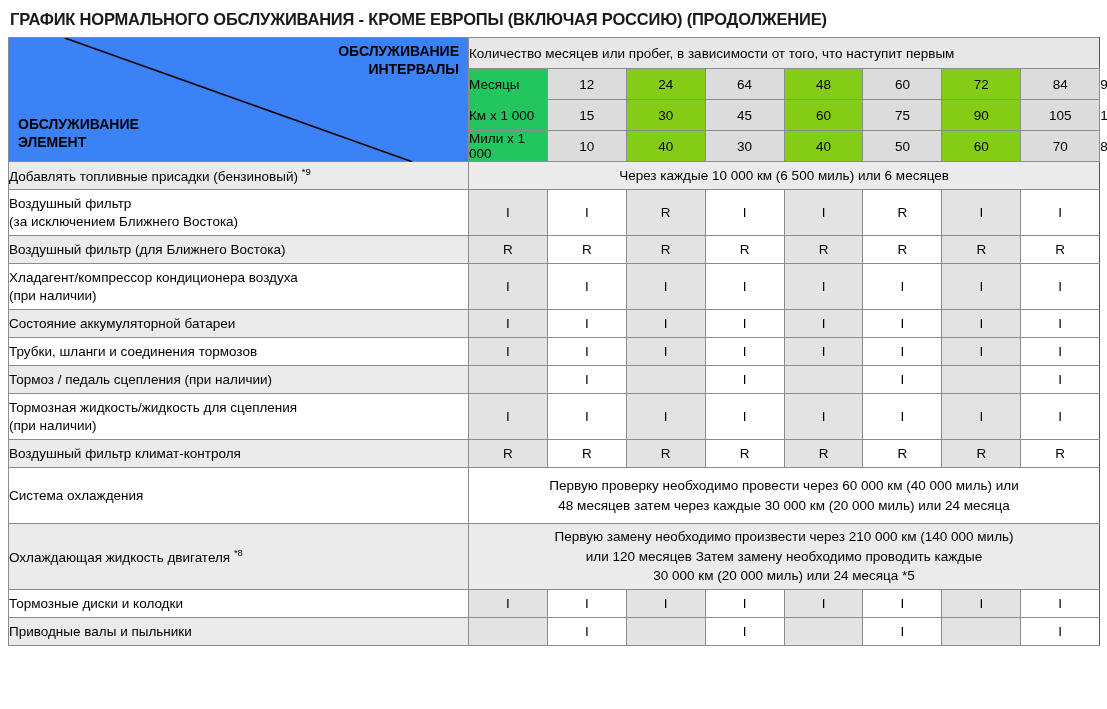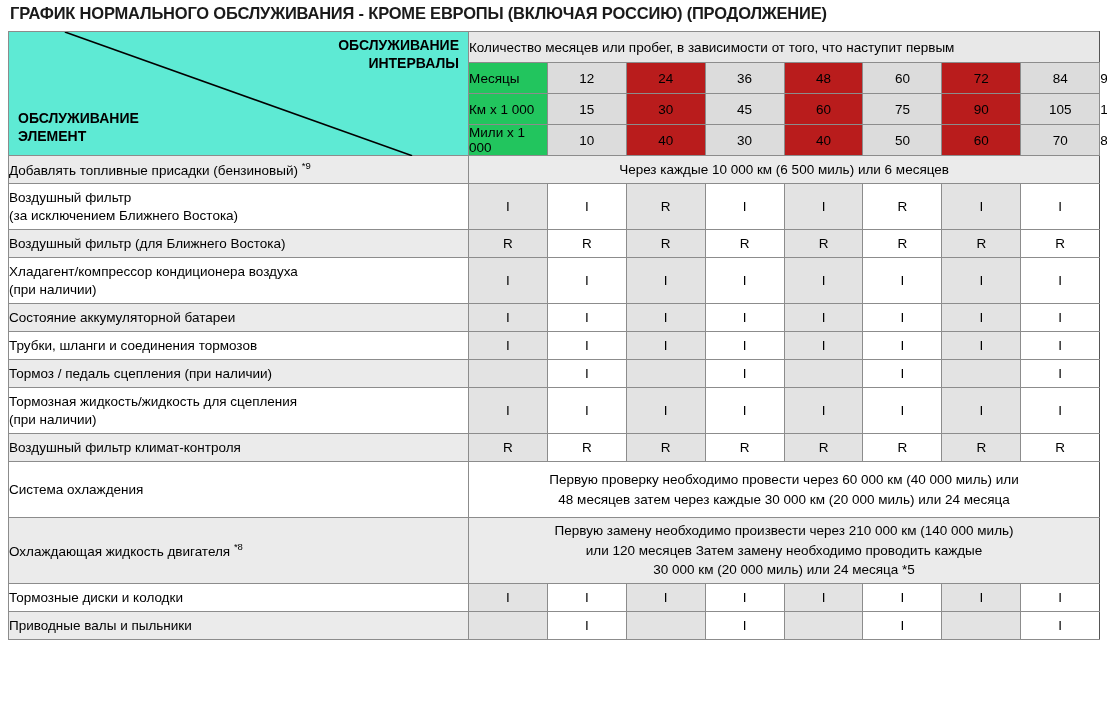--- a/index.html
+++ b/index.html
@@ -12,21 +12,21 @@
     height: 709px;
     font-family: "Liberation Sans", sans-serif;
     color: #000000;
     overflow: hidden;
   }
   .page {
     position: relative;
     width: 1107px;
     height: 633px;
     box-sizing: border-box;
-    padding: 4px 8px 0 8px;
+    padding: 10px 8px 0 8px;
   }
   .doc-title {
     font-size: 16.5px;
     font-weight: bold;
     letter-spacing: -0.2px;
     color: #1a1a1a;
     margin: 0 0 8px 2px;
     white-space: nowrap;
   }
   table.schedule {
@@ -42,21 +42,21 @@
     font-weight: normal;
     vertical-align: middle;
   }
   
   col.c-item { width: 460px; }
   col.c-val  { width: 78.9px; }
 
   .hdr-corner {
     position: relative;
     height: 124px;
-    background: #5eead4;
+    background: #3b82f6;
     padding: 4px 8px;
     box-sizing: border-box;
   }
   .hdr-corner .diag {
     position: absolute;
     left: 0; top: 0; right: 0; bottom: 0;
     pointer-events: none;
   }
   .corner-top {
     position: absolute;
@@ -87,21 +87,21 @@
   }
   .rowlabel-hdr {
     background: #22c55e;
     font-weight: bold;
     font-size: 14.5px;
     text-align: left;
     padding: 4px 8px;
     height: 30px;
   }
   .numcell {
-    background: #b91c1c;
+    background: #84cc16;
     font-weight: bold;
     font-size: 14.5px;
     text-align: center;
     height: 30px;
   }
   .numcell.alt {
     background: #dcdcdc;
   }
 
   td.item {
@@ -170,21 +170,21 @@
             <div>ЭЛЕМЕНТ</div>
           </div>
         </td>
         <td colspan="8" class="hdr-span">Количество месяцев или пробег, в зависимости от того, что наступит первым</td>
       </tr>
 
       <tr>
         <td class="rowlabel-hdr">Месяцы</td>
         <td class="numcell alt">12</td>
         <td class="numcell">24</td>
-        <td class="numcell alt">36</td>
+        <td class="numcell alt">64</td>
         <td class="numcell">48</td>
         <td class="numcell alt">60</td>
         <td class="numcell">72</td>
         <td class="numcell alt">84</td>
         <td class="numcell">96</td>
       </tr>
 
       <tr>
         <td class="rowlabel-hdr">Км x 1 000</td>
         <td class="numcell alt">15</td>

